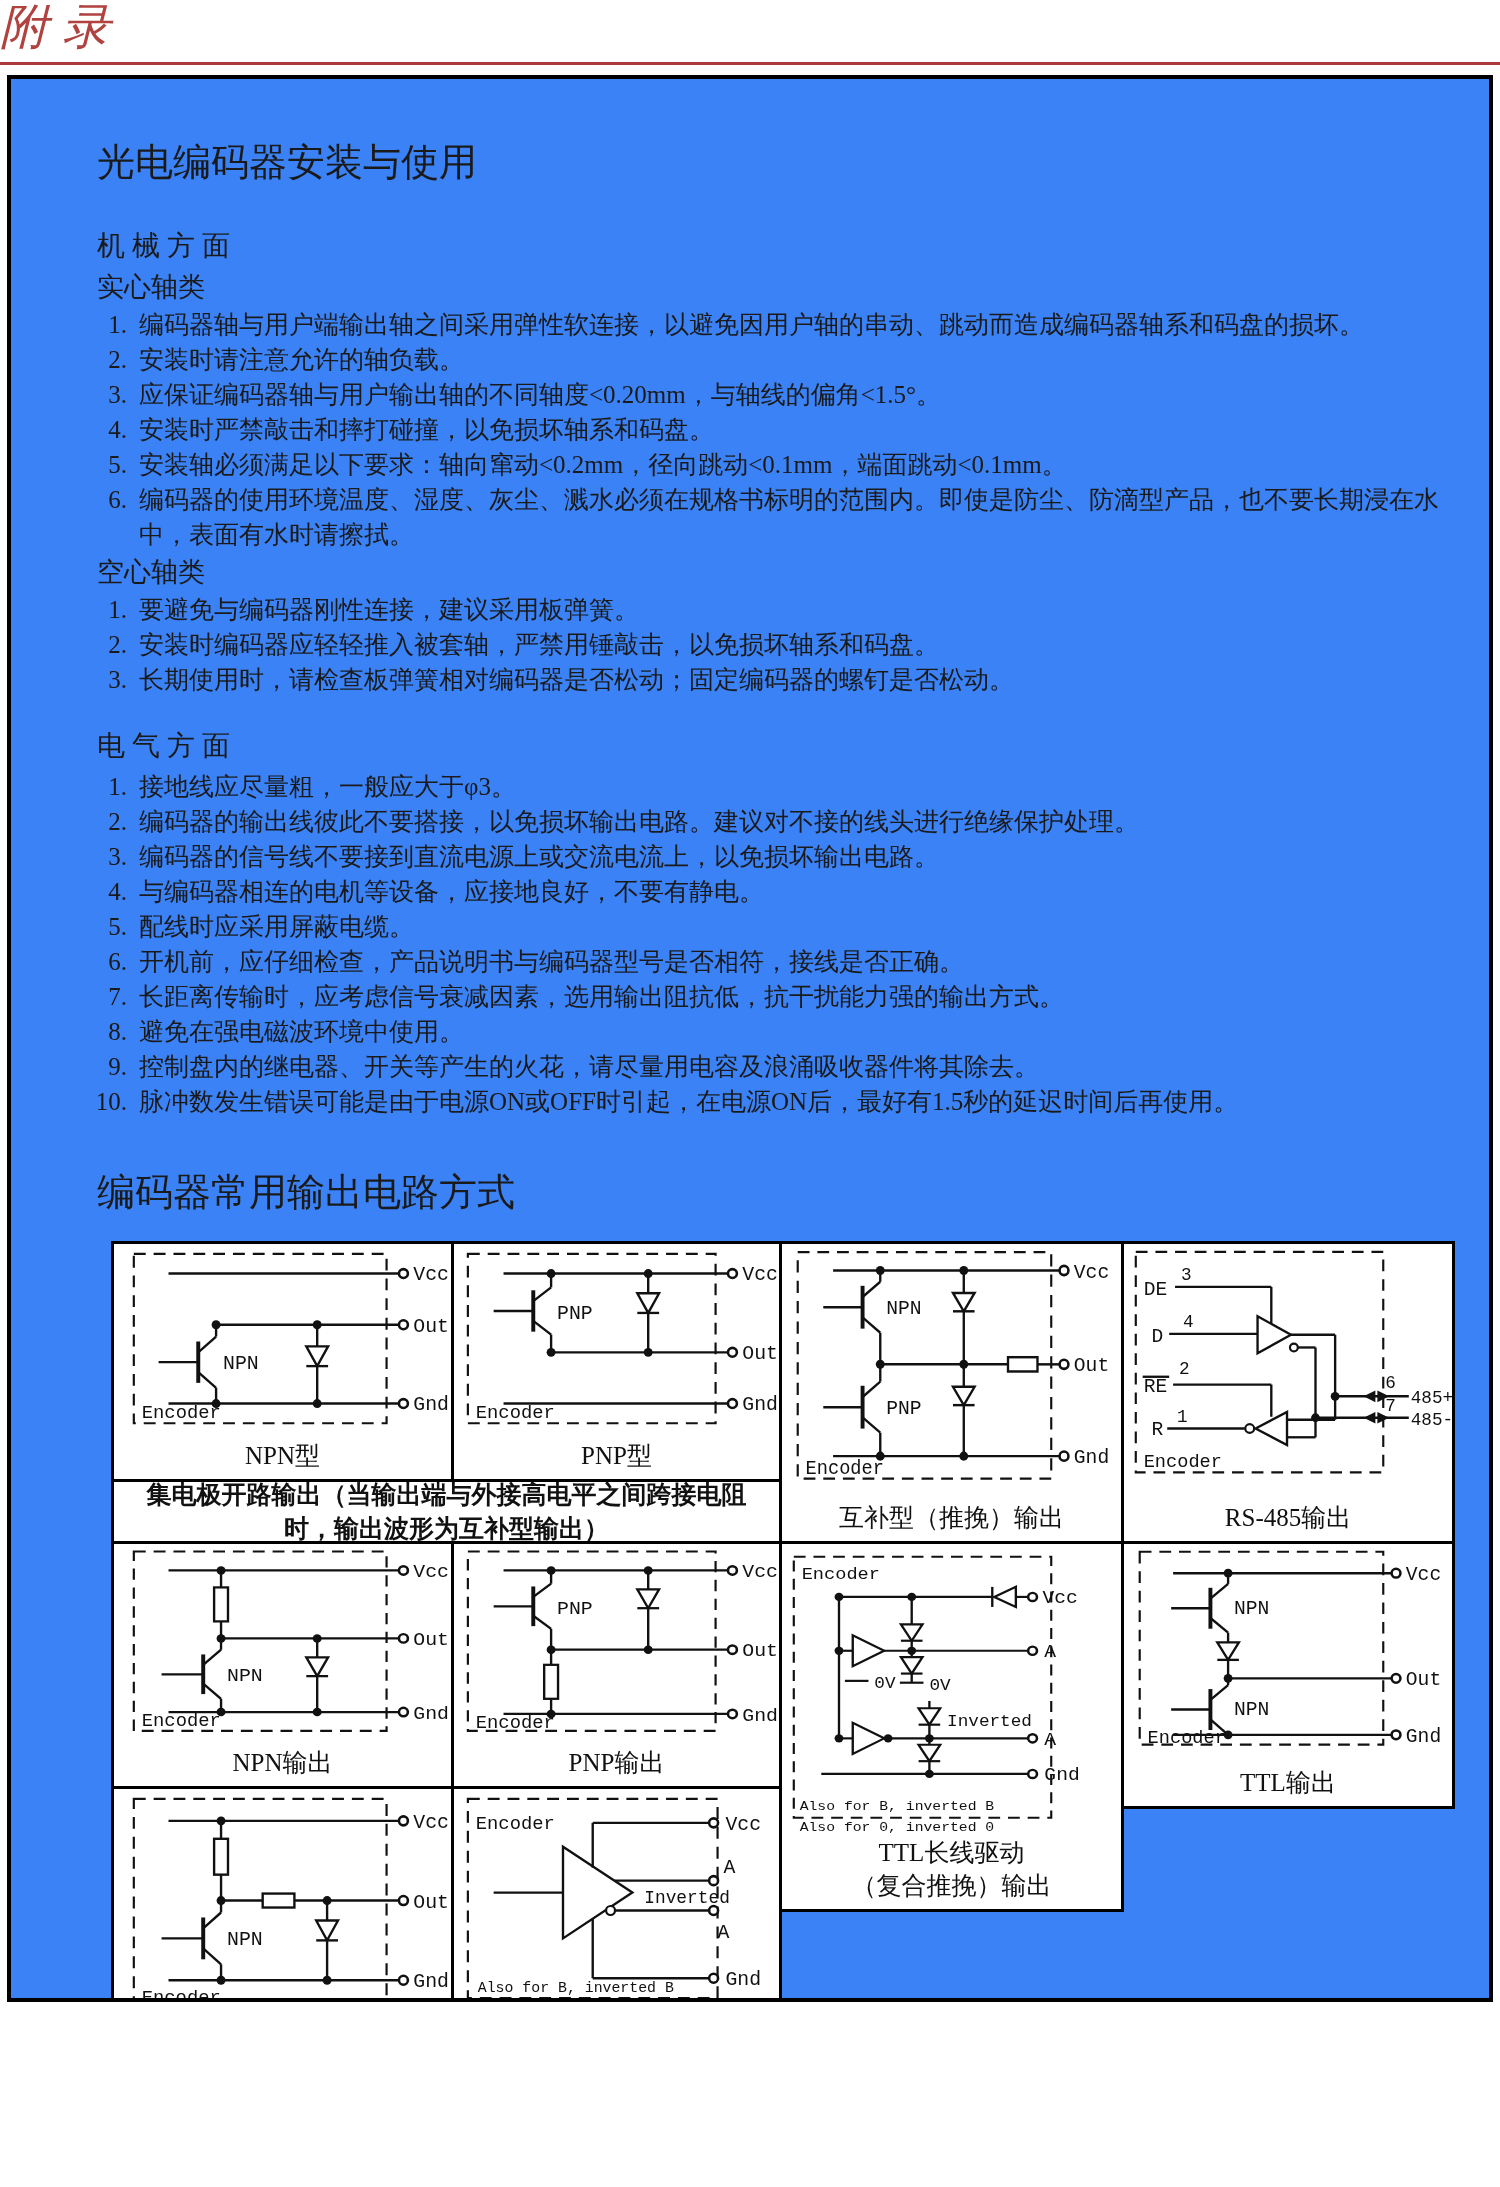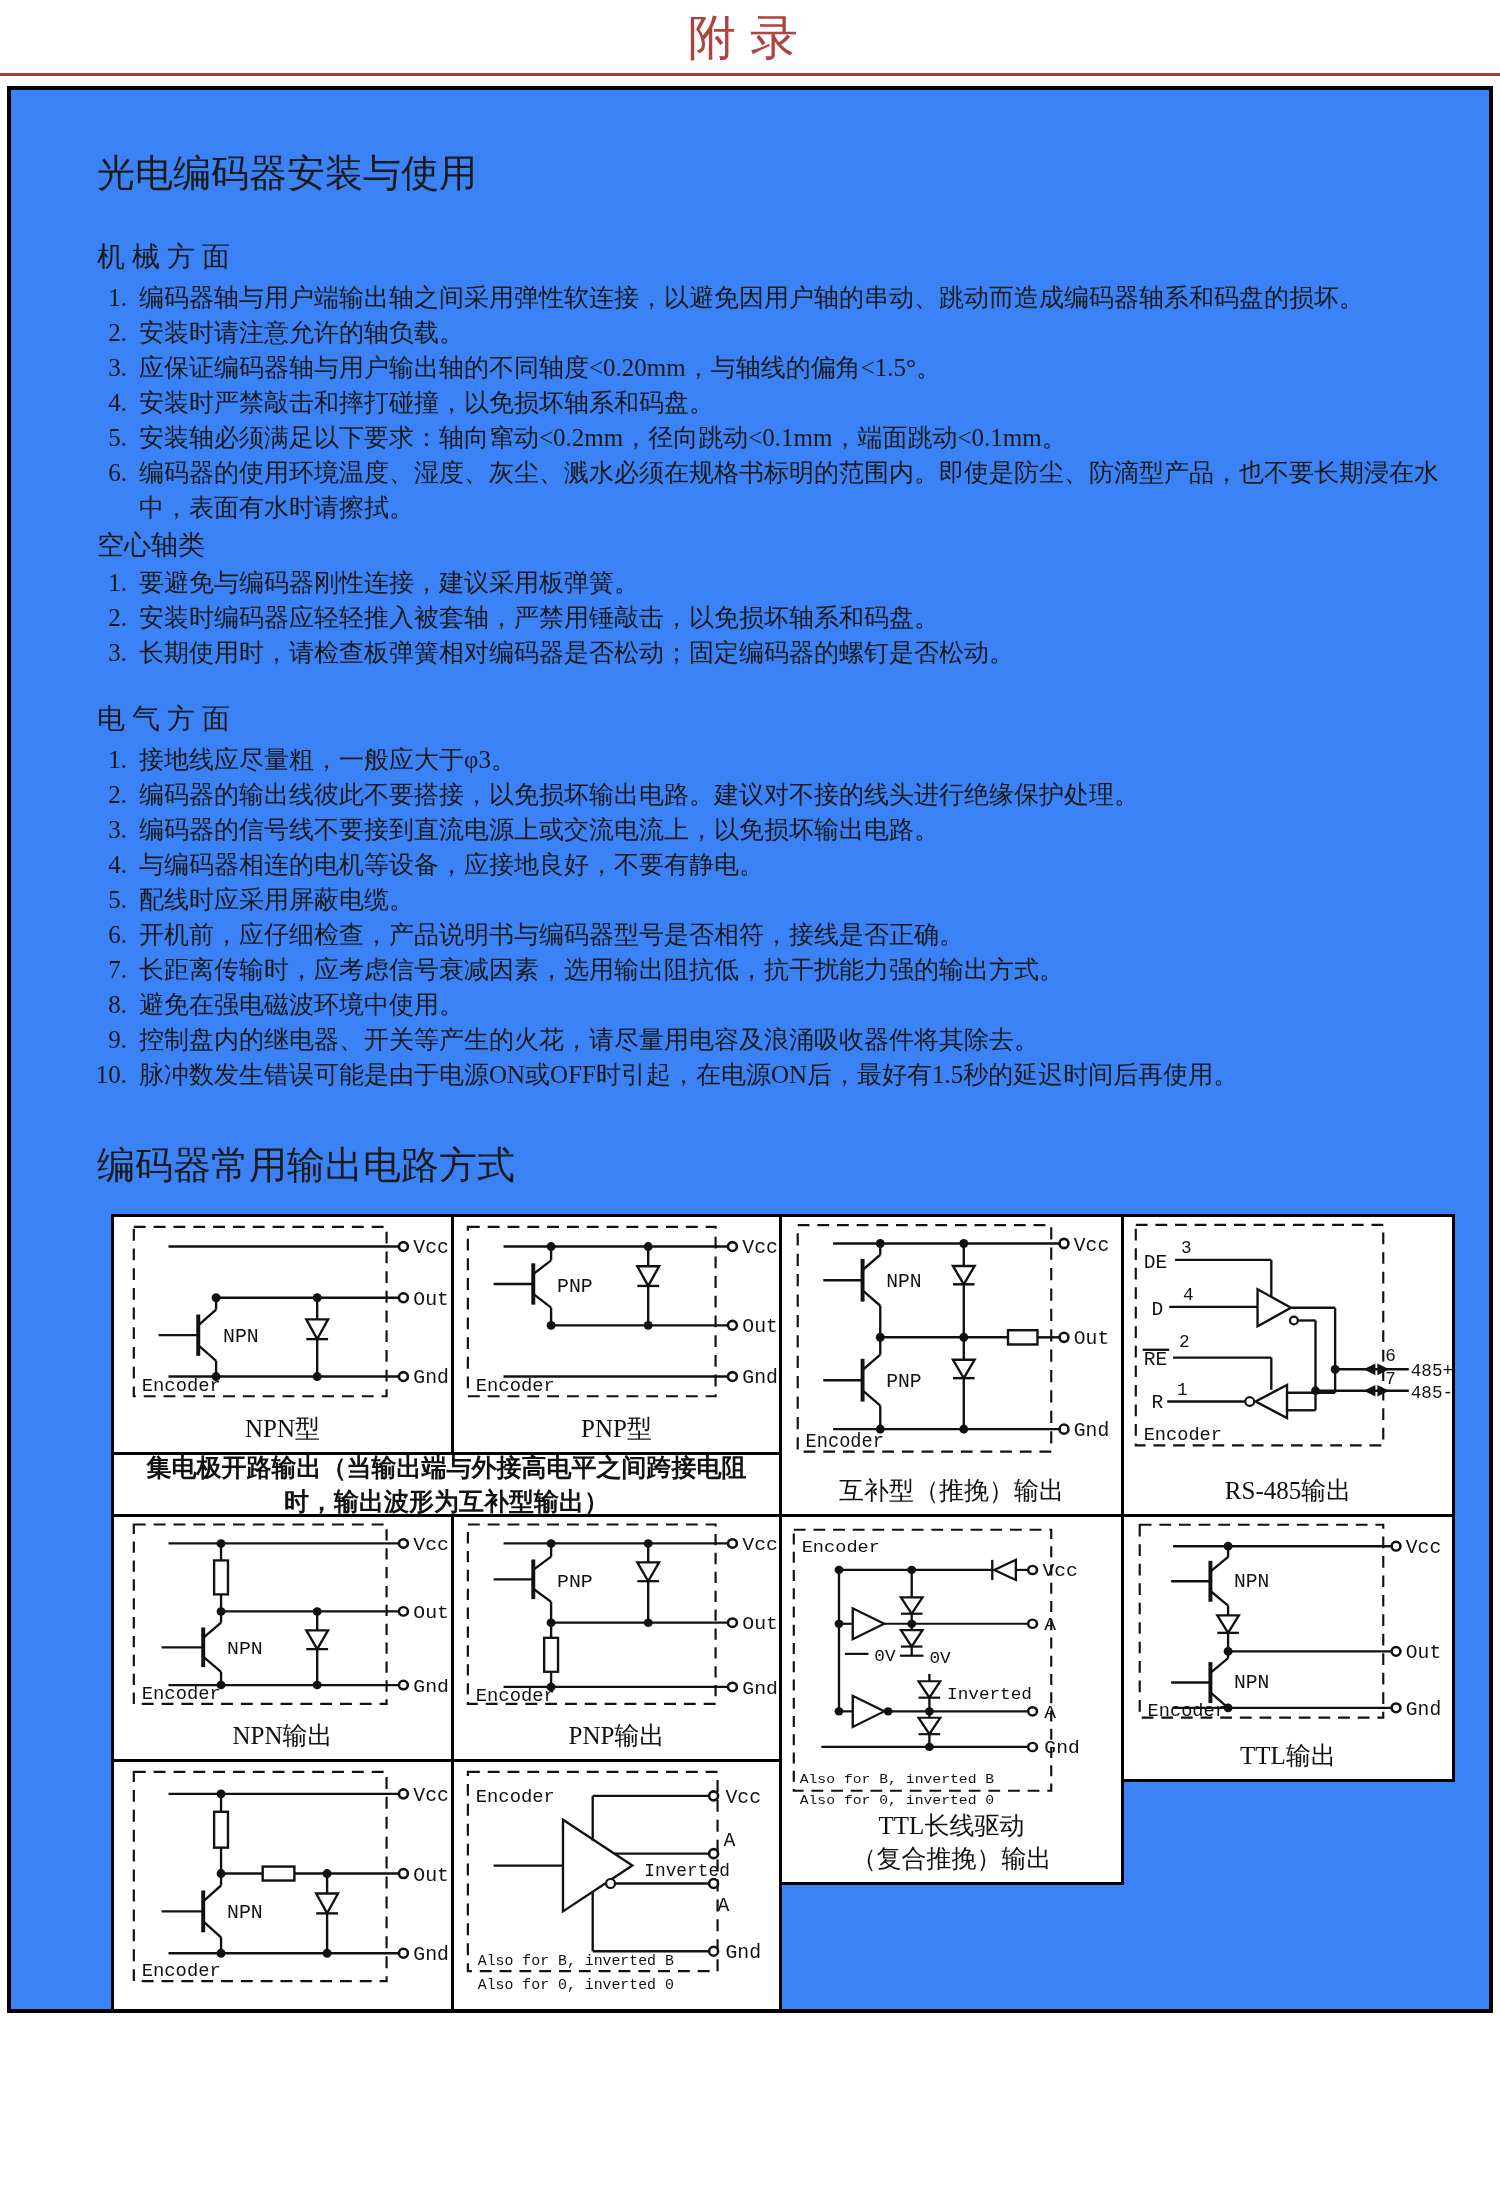--- a/index.html
+++ b/index.html
@@ -1,21 +1,21 @@
 <!DOCTYPE html>
 <html><head>
 <meta charset="utf-8">
 <style>
   html,body{margin:0;padding:0;}
   body{
     width:1500px;height:2187px;background:#ffffff;position:relative;
     font-family:"Liberation Serif","DejaVu Serif",serif;color:#1a1a1a;
     -webkit-font-smoothing:antialiased;
   }
-  .page-header{text-align:center;padding-top:11px;}
+  .page-header{padding-top:0;font-style:italic;}
   .title-cn{font-size:48px;line-height:54px;color:#b04340;letter-spacing:14px;}
   .title-en{font-size:44px;line-height:52px;color:#b04340;font-family:"Liberation Sans",sans-serif;letter-spacing:2px;}
   .redline{border:none;border-top:3px solid #ad3a3a;margin:8px 0 0 0;}
   .outer-box{
     margin:10px 7px 0 7px;border:4px solid #000;height:1927px;box-sizing:border-box;
     padding:44px 38px 0 72px;overflow:hidden;background:#3b82f6;
   }
   .doc-title{font-size:38px;line-height:50px;margin:14px 0 40px 14px;}
   .sec-head{font-size:28px;line-height:38px;margin:8px 0 4px 14px;}
   .sec-head.elec{margin-top:30px;}
@@ -58,20 +58,21 @@
 <div class="page-header">
   <div class="title-cn">附录</div>
 </div>
 <hr class="redline">
 
 <div class="outer-box">
 
   <div class="doc-title">光电编码器安装与使用</div>
 
   <div class="sec-head">机 械 方 面</div>
+  <div class="sub-head">实心轴类</div>
 
   <div class="li">
       <span class="num">1.</span>
       <span class="txt">编码器轴与用户端输出轴之间采用弹性软连接，以避免因用户轴的串动、跳动而造成编码器轴系和码盘的损坏。</span>
     </div>
   <div class="li">
       <span class="num">2.</span>
       <span class="txt">安装时请注意允许的轴负载。</span>
     </div>
   <div class="li">

